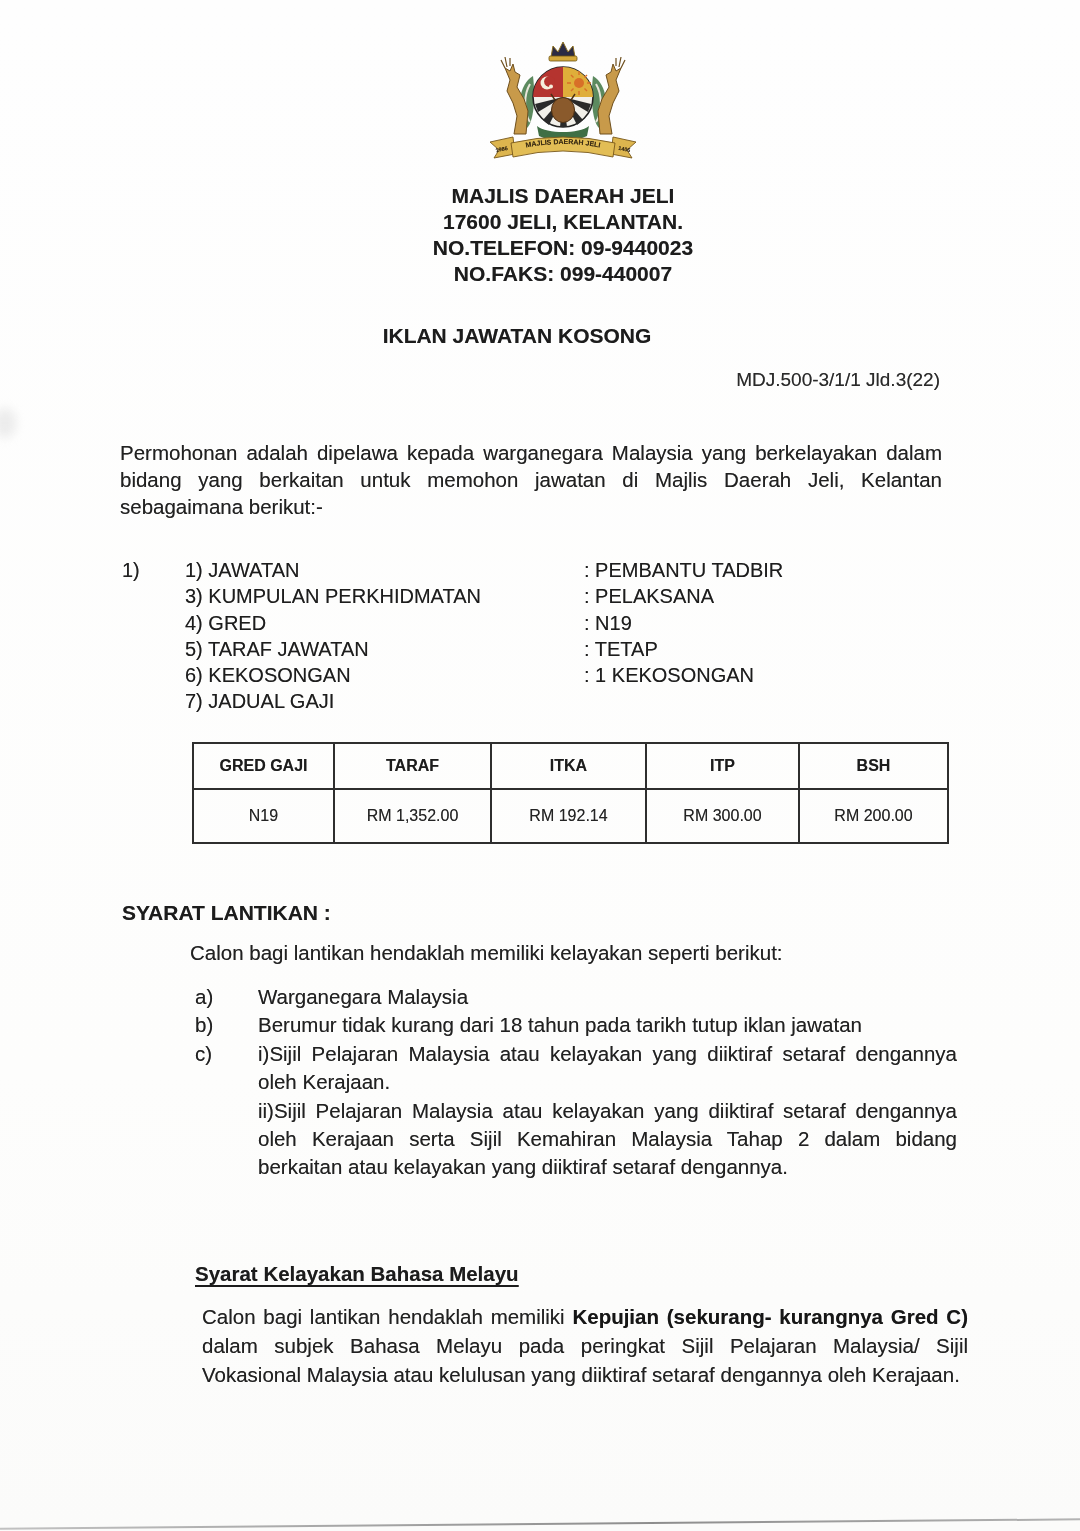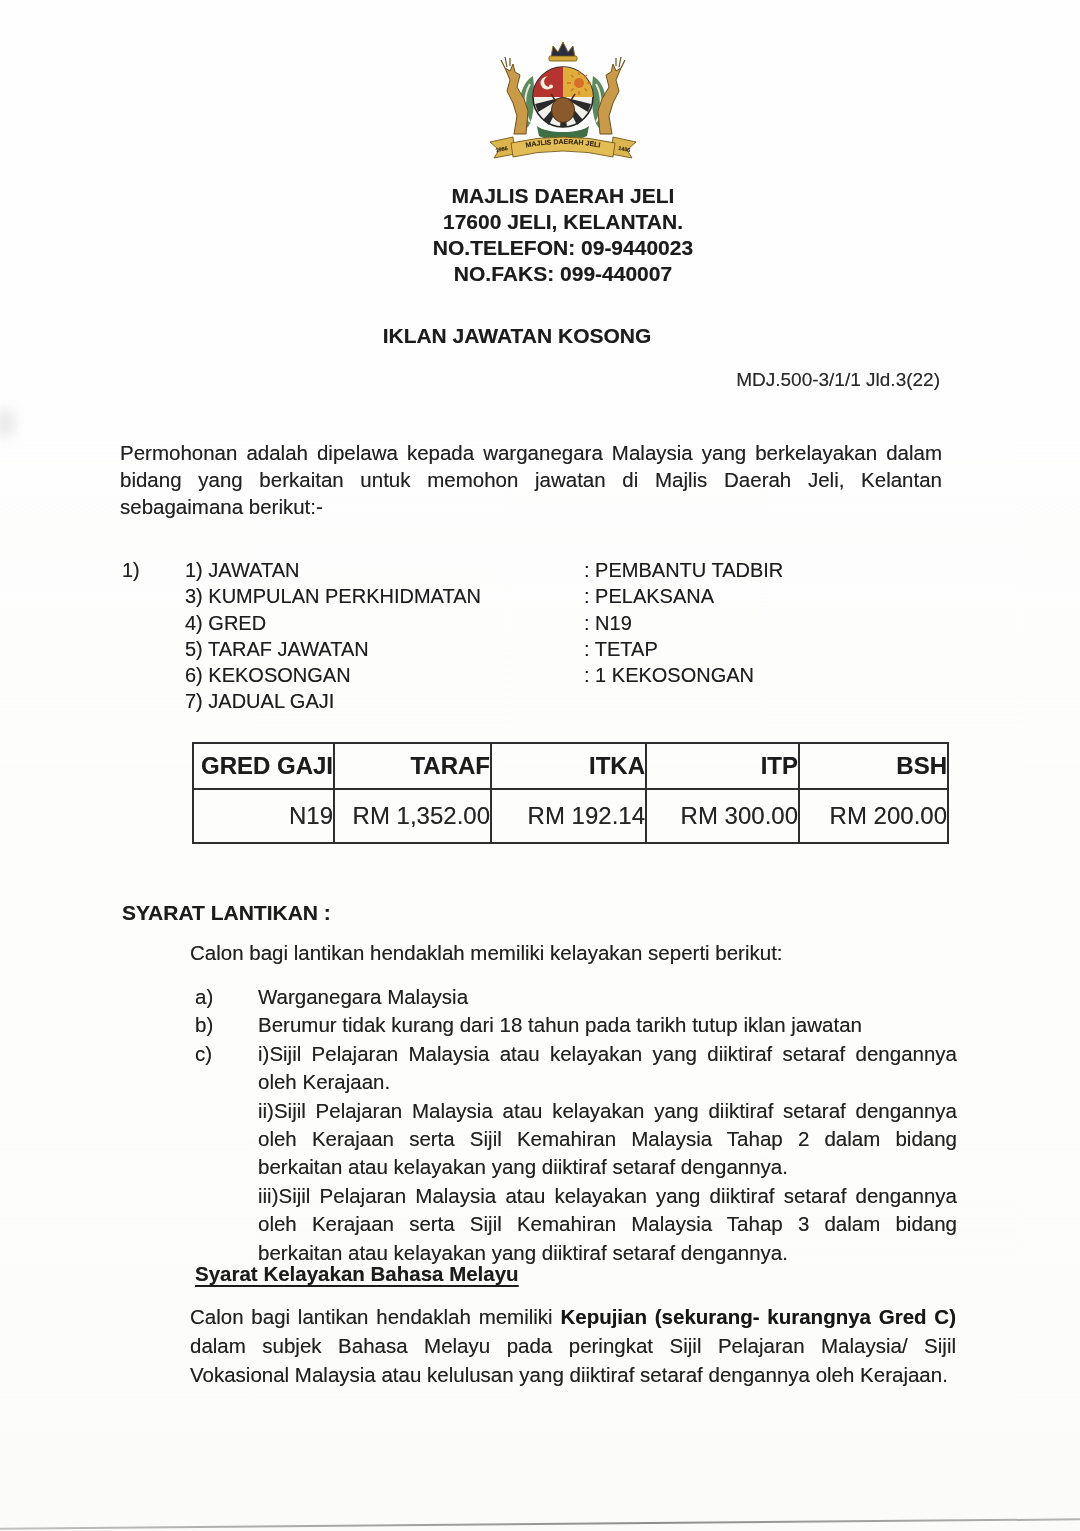--- a/index.html
+++ b/index.html
@@ -38,41 +38,41 @@
   
   .vacancy{position:absolute;top:557px;left:122px;display:flex;}
   .vacancy-number{width:63px;font-size:20px;line-height:26.3px;}
   .vacancy-grid{font-weight:normal;font-size:20px;line-height:26.3px;color:#1d1d1d;}
   .vacancy-row{display:flex;}
   .vacancy-row .lbl{width:399px;}
   .vacancy-row .val{white-space:nowrap;}
   
   .salary{position:absolute;top:742px;left:192px;border-collapse:collapse;table-layout:fixed;}
   .salary th,.salary td{
-    border:2px solid #2e2e2e;text-align:right;vertical-align:middle;
-    font-size:24px;padding:0;
+    border:2px solid #2e2e2e;text-align:center;vertical-align:middle;
+    font-size:16px;padding:0;
   }
   .salary th{height:44px;font-weight:bold;color:#1c1c1c;}
   .salary td{height:52px;font-weight:normal;color:#242424;}
   
   .appt-heading{position:absolute;top:901px;left:122px;font-weight:bold;font-size:21px;color:#1c1c1c;}
   .appt-intro{position:absolute;top:941px;left:190px;font-size:20.5px;}
   .req-list{position:absolute;top:983px;left:195px;width:762px;font-size:20.5px;line-height:28.4px;}
   .req-row{display:flex;align-items:flex-start;}
   .req-label{width:63px;flex:0 0 63px;}
   .req-text{width:699px;}
   .req-text p{margin:0;text-align:justify;}
   
   .bm-heading{
     position:absolute;top:1262px;left:195px;
     font-weight:bold;font-size:20.5px;color:#1c1c1c;
     text-decoration:underline;text-underline-offset:4px;
   }
   .bm-para{
-    position:absolute;top:1302px;left:190px;width:766px;
+    position:absolute;top:1302px;left:202px;width:766px;
     font-size:20.5px;line-height:29px;text-align:justify;
   }
   .bm-para b{color:#161616;}
   
   .scan-edge{
     position:absolute;left:-10px;bottom:6px;width:1110px;height:2px;
     background:linear-gradient(to right,#c2c2c2,#8d8d8d 60%,#b5b5b5);
     transform:rotate(-0.5deg);
   }
   .scan-smudge{
@@ -238,21 +238,20 @@
       <span class="req-label">b)</span>
       <div class="req-text">
         <p>Berumur tidak kurang dari 18 tahun pada tarikh tutup iklan jawatan</p>
       </div>
     </div>
     <div class="req-row">
       <span class="req-label">c)</span>
       <div class="req-text">
         <p>i)Sijil Pelajaran Malaysia atau kelayakan yang diiktiraf setaraf dengannya oleh Kerajaan.</p>
         <p>ii)Sijil Pelajaran Malaysia atau kelayakan yang diiktiraf setaraf dengannya oleh Kerajaan serta Sijil Kemahiran Malaysia Tahap 2 dalam bidang berkaitan atau kelayakan yang diiktiraf setaraf dengannya.</p>
-        <p>iii)Sijil Pelajaran Malaysia atau kelayakan yang diiktiraf setaraf dengannya oleh Kerajaan serta Sijil Kemahiran Malaysia Tahap 3 dalam bidang berkaitan atau kelayakan yang diiktiraf setaraf dengannya.</p>
       </div>
     </div>
   </div>
 
   <div class="bm-heading">Syarat Kelayakan Bahasa Melayu</div>
   <div class="bm-para"><span>Calon bagi lantikan hendaklah memiliki </span><b>Kepujian (sekurang- kurangnya Gred C)</b><span> dalam subjek Bahasa Melayu pada peringkat Sijil Pelajaran Malaysia/ Sijil Vokasional Malaysia atau kelulusan yang diiktiraf setaraf dengannya oleh Kerajaan.</span></div>
 
   <div class="scan-smudge"></div>
   <div class="scan-edge"></div>
 

